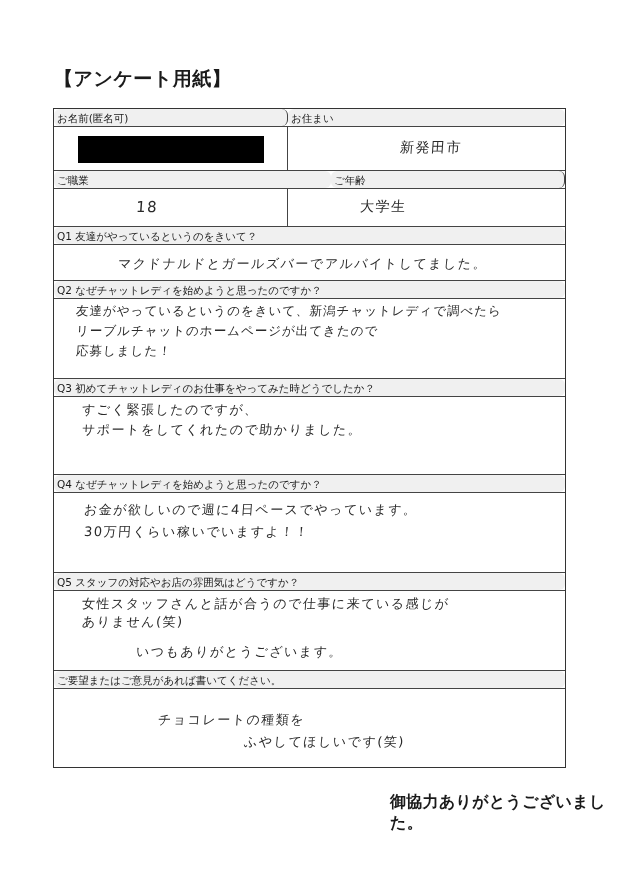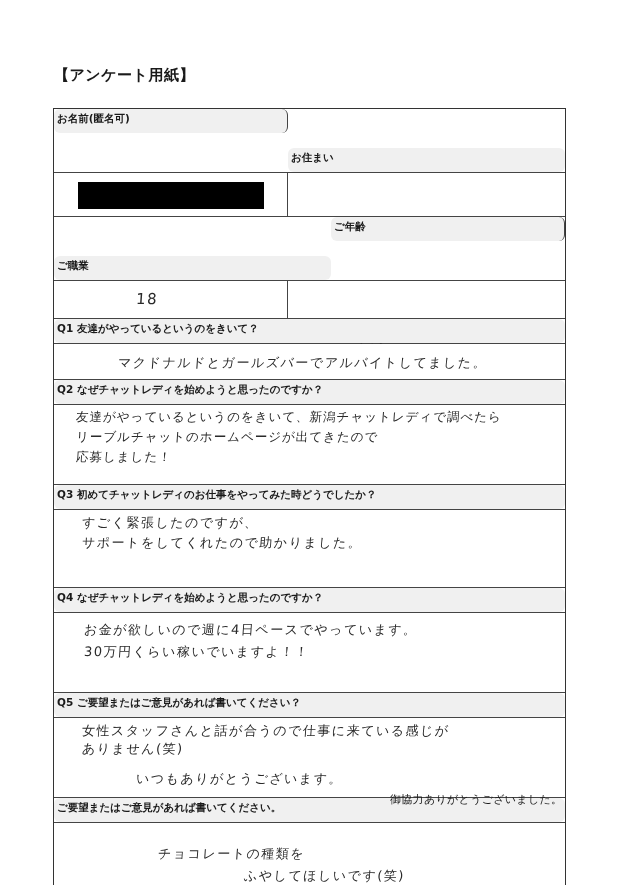--- a/index.html
+++ b/index.html
@@ -1,30 +1,30 @@
 <!DOCTYPE html>
 <html><head>
 <meta charset="utf-8">
 <style>
   html, body { margin: 0; padding: 0; background: #ffffff; }
   body { width: 626px; height: 885px; position: relative; overflow: hidden;
          font-family: "DejaVu Sans", "Liberation Sans", sans-serif; color: #1a1a1a; }
-  .title { position: absolute; left: 54px; top: 66px; font-size: 15px; font-weight: bold; letter-spacing: 0.5px; text-align: center; }
+  .title { position: absolute; left: 54px; top: 66px; font-size: 19px; font-weight: bold; letter-spacing: 0.5px; text-align: center; }
   .sheet { position: absolute; left: 53px; top: 108px; width: 513px; border: 1.5px solid #333; box-sizing: border-box; }
   .row { display: flex; border-bottom: 1.5px solid #444; box-sizing: border-box; }
   .row:last-child { border-bottom: none; }
   .cell { box-sizing: border-box; position: relative; }
   .half-left { width: 234px; border-right: 1.5px solid #444; }
-  .half-right { flex: 1; margin-top: 39px; }
+  .half-right { flex: 1; }
   .full { flex: 1; }
-  .hdr { background: #f0f0f0; font-size: 10.5px; font-weight: bold; height: 24px; line-height: 18px; padding-left: 3px; white-space: nowrap; overflow: hidden; border-radius: 6px; }
+  .hdr { background: #f0f0f0; font-size: 10.5px; font-weight: normal; height: 17px; line-height: 18px; padding-left: 3px; white-space: nowrap; overflow: hidden; border-radius: 6px; }
   .val { background: #fff; }
   .hand { font-family: "DejaVu Sans", sans-serif; font-weight: normal; color: #2a2a2a; font-size: 13px; letter-spacing: 1.5px; position: absolute; white-space: nowrap; transform: skewX(-4deg); }
   .redact { position: absolute; left: 24px; top: 9px; width: 186px; height: 27px; background: #000; }
-  .thanks { position: absolute; left: 390px; top: 792px; font-size: 11px; font-weight: normal; letter-spacing: 0.3px; }
+  .thanks { position: absolute; left: 390px; top: 792px; font-size: 16px; font-weight: bold; letter-spacing: 0.3px; }
 </style>
 </head>
 <body>
 
 <div class="title">【アンケート用紙】</div>
 
 <div class="sheet">
 
   <div class="row">
     <div class="cell half-left hdr">お名前(匿名可)</div>
@@ -86,21 +86,21 @@
     <div class="cell full hdr">Q4 なぜチャットレディを始めようと思ったのですか？</div>
   </div>
   <div class="row" style="height:80px;">
     <div class="cell full val">
       <span class="hand" style="left:30px; top:8px;">お金が欲しいので週に4日ペースでやっています。</span>
       <span class="hand" style="left:30px; top:30px;">30万円くらい稼いでいますよ！！</span>
     </div>
   </div>
 
   <div class="row">
-    <div class="cell full hdr">Q5 ご要望またはご意見があれば書いてください？</div>
+    <div class="cell full hdr">Q5 スタッフの対応やお店の雰囲気はどうですか？</div>
   </div>
   <div class="row" style="height:80px;">
     <div class="cell full val">
       <span class="hand" style="left:28px; top:4px;">女性スタッフさんと話が合うので仕事に来ている感じが</span>
       <span class="hand" style="left:28px; top:22px;">ありません(笑)</span>
       <span class="hand" style="left:82px; top:52px;">いつもありがとうございます。</span>
     </div>
   </div>
 
   <div class="row">

